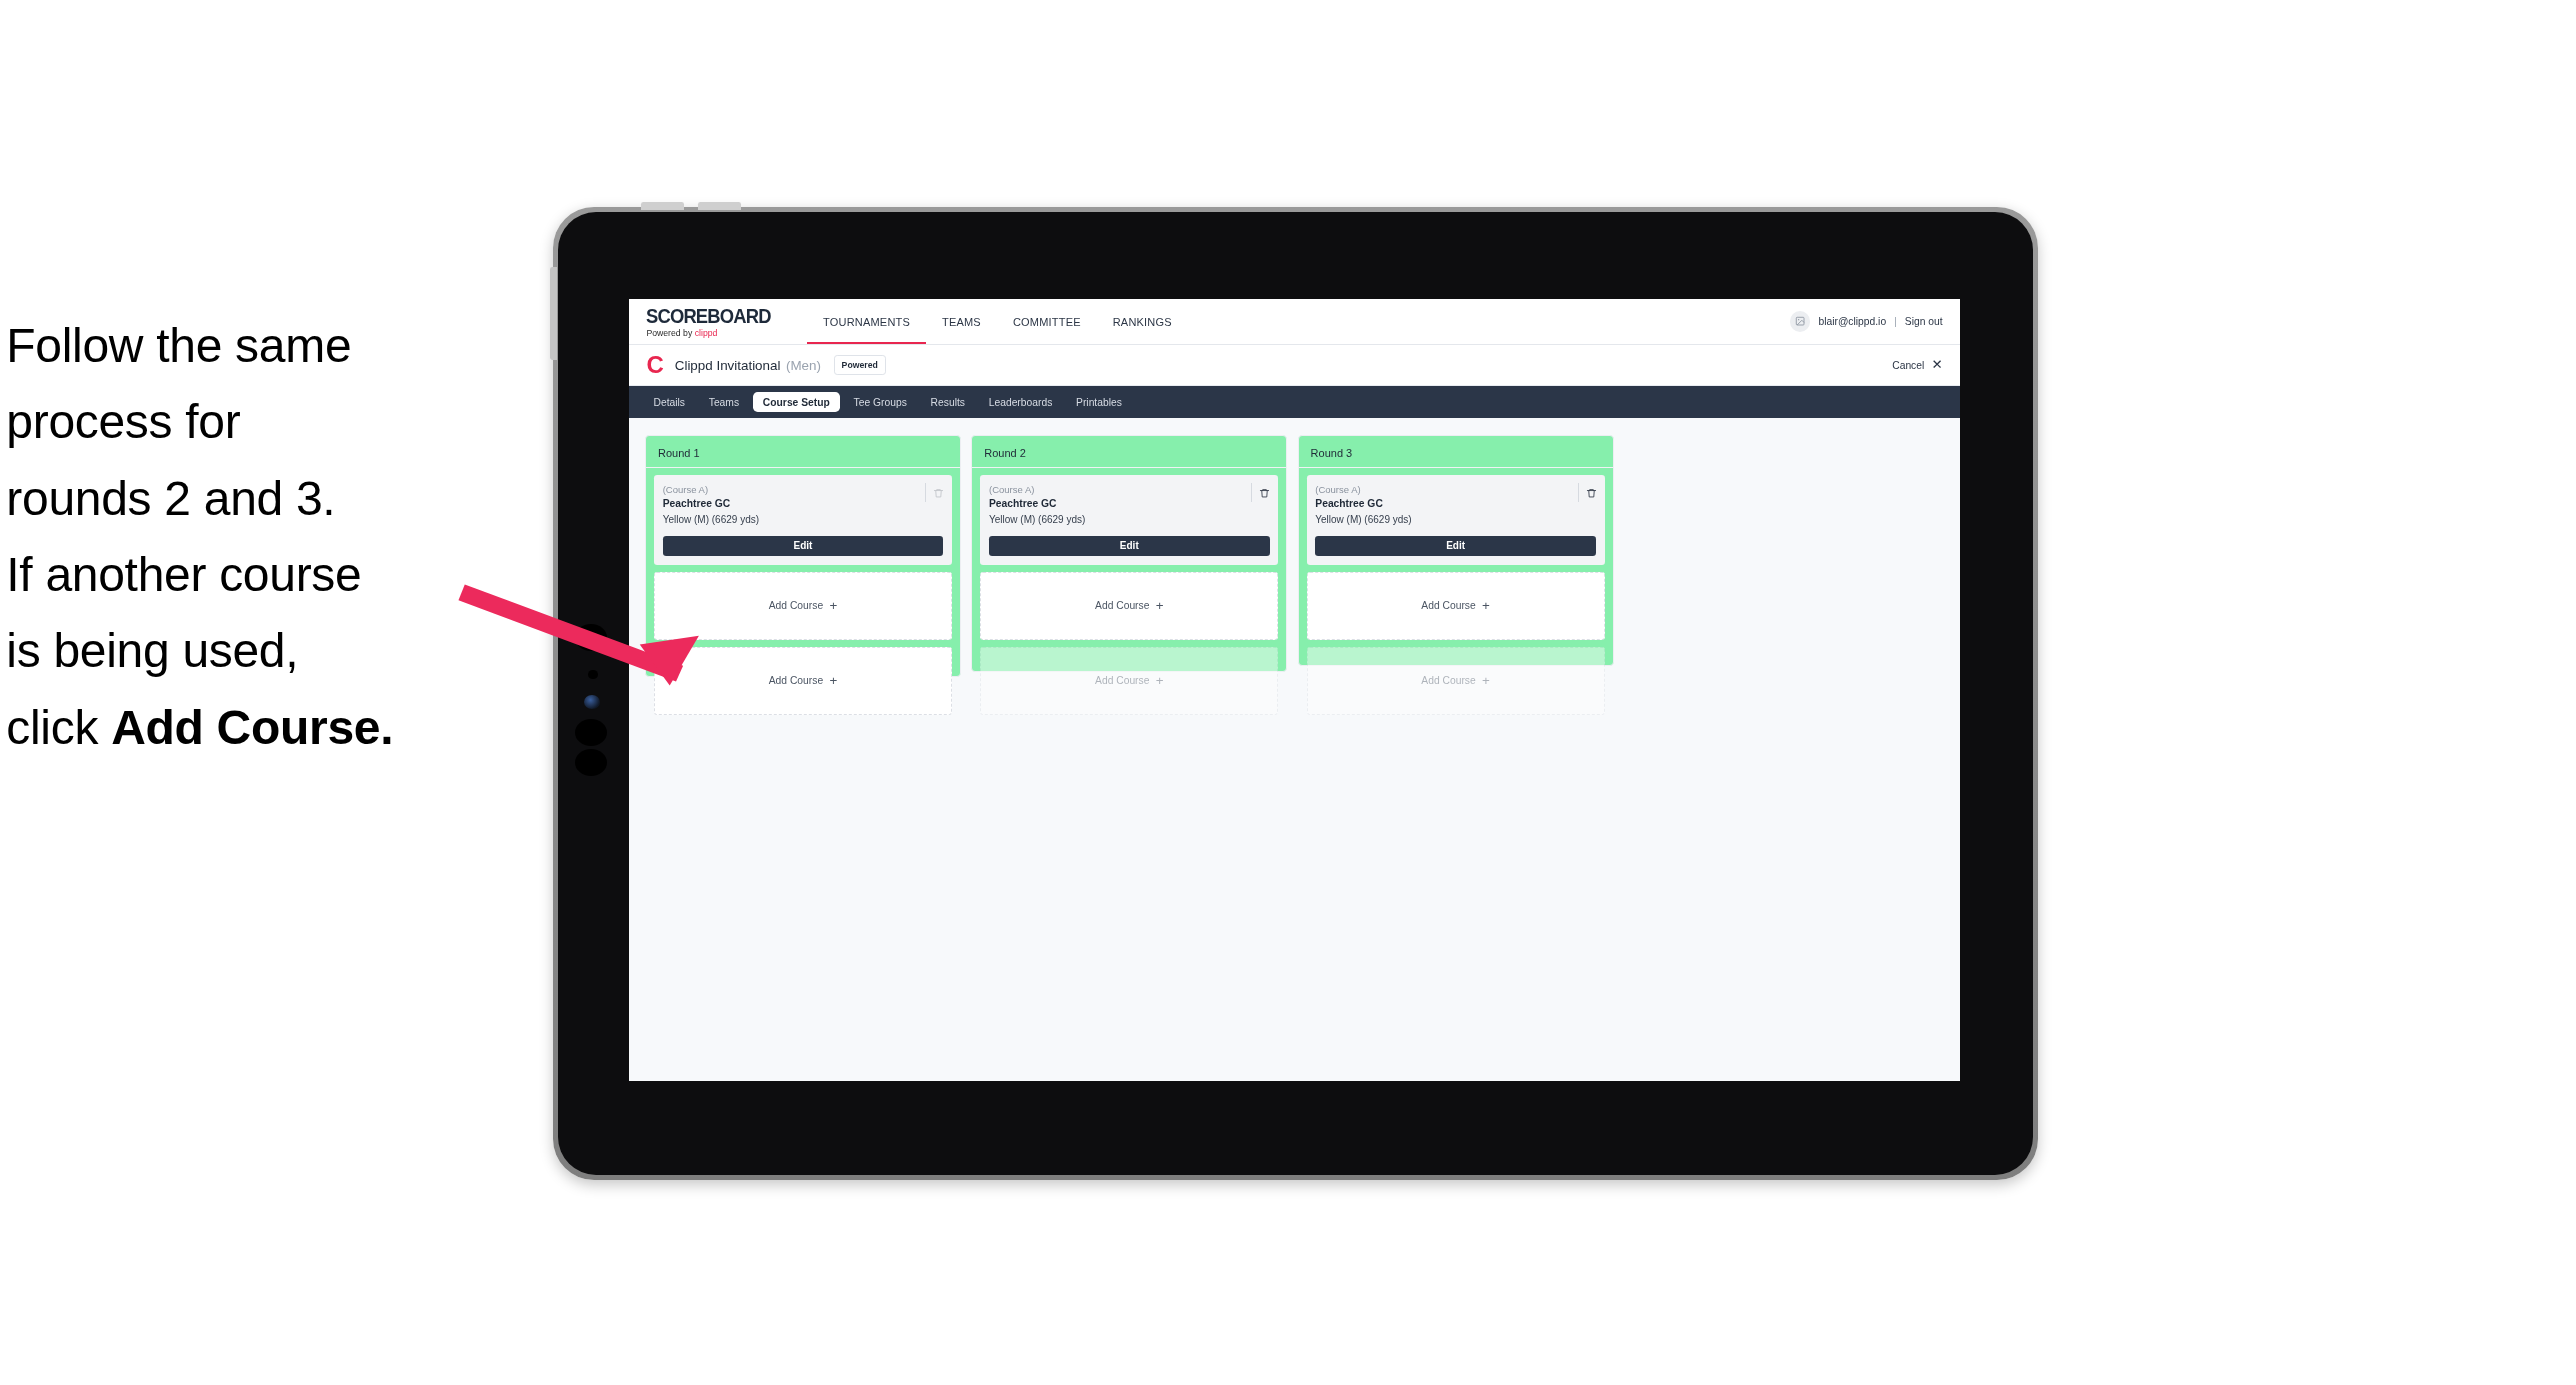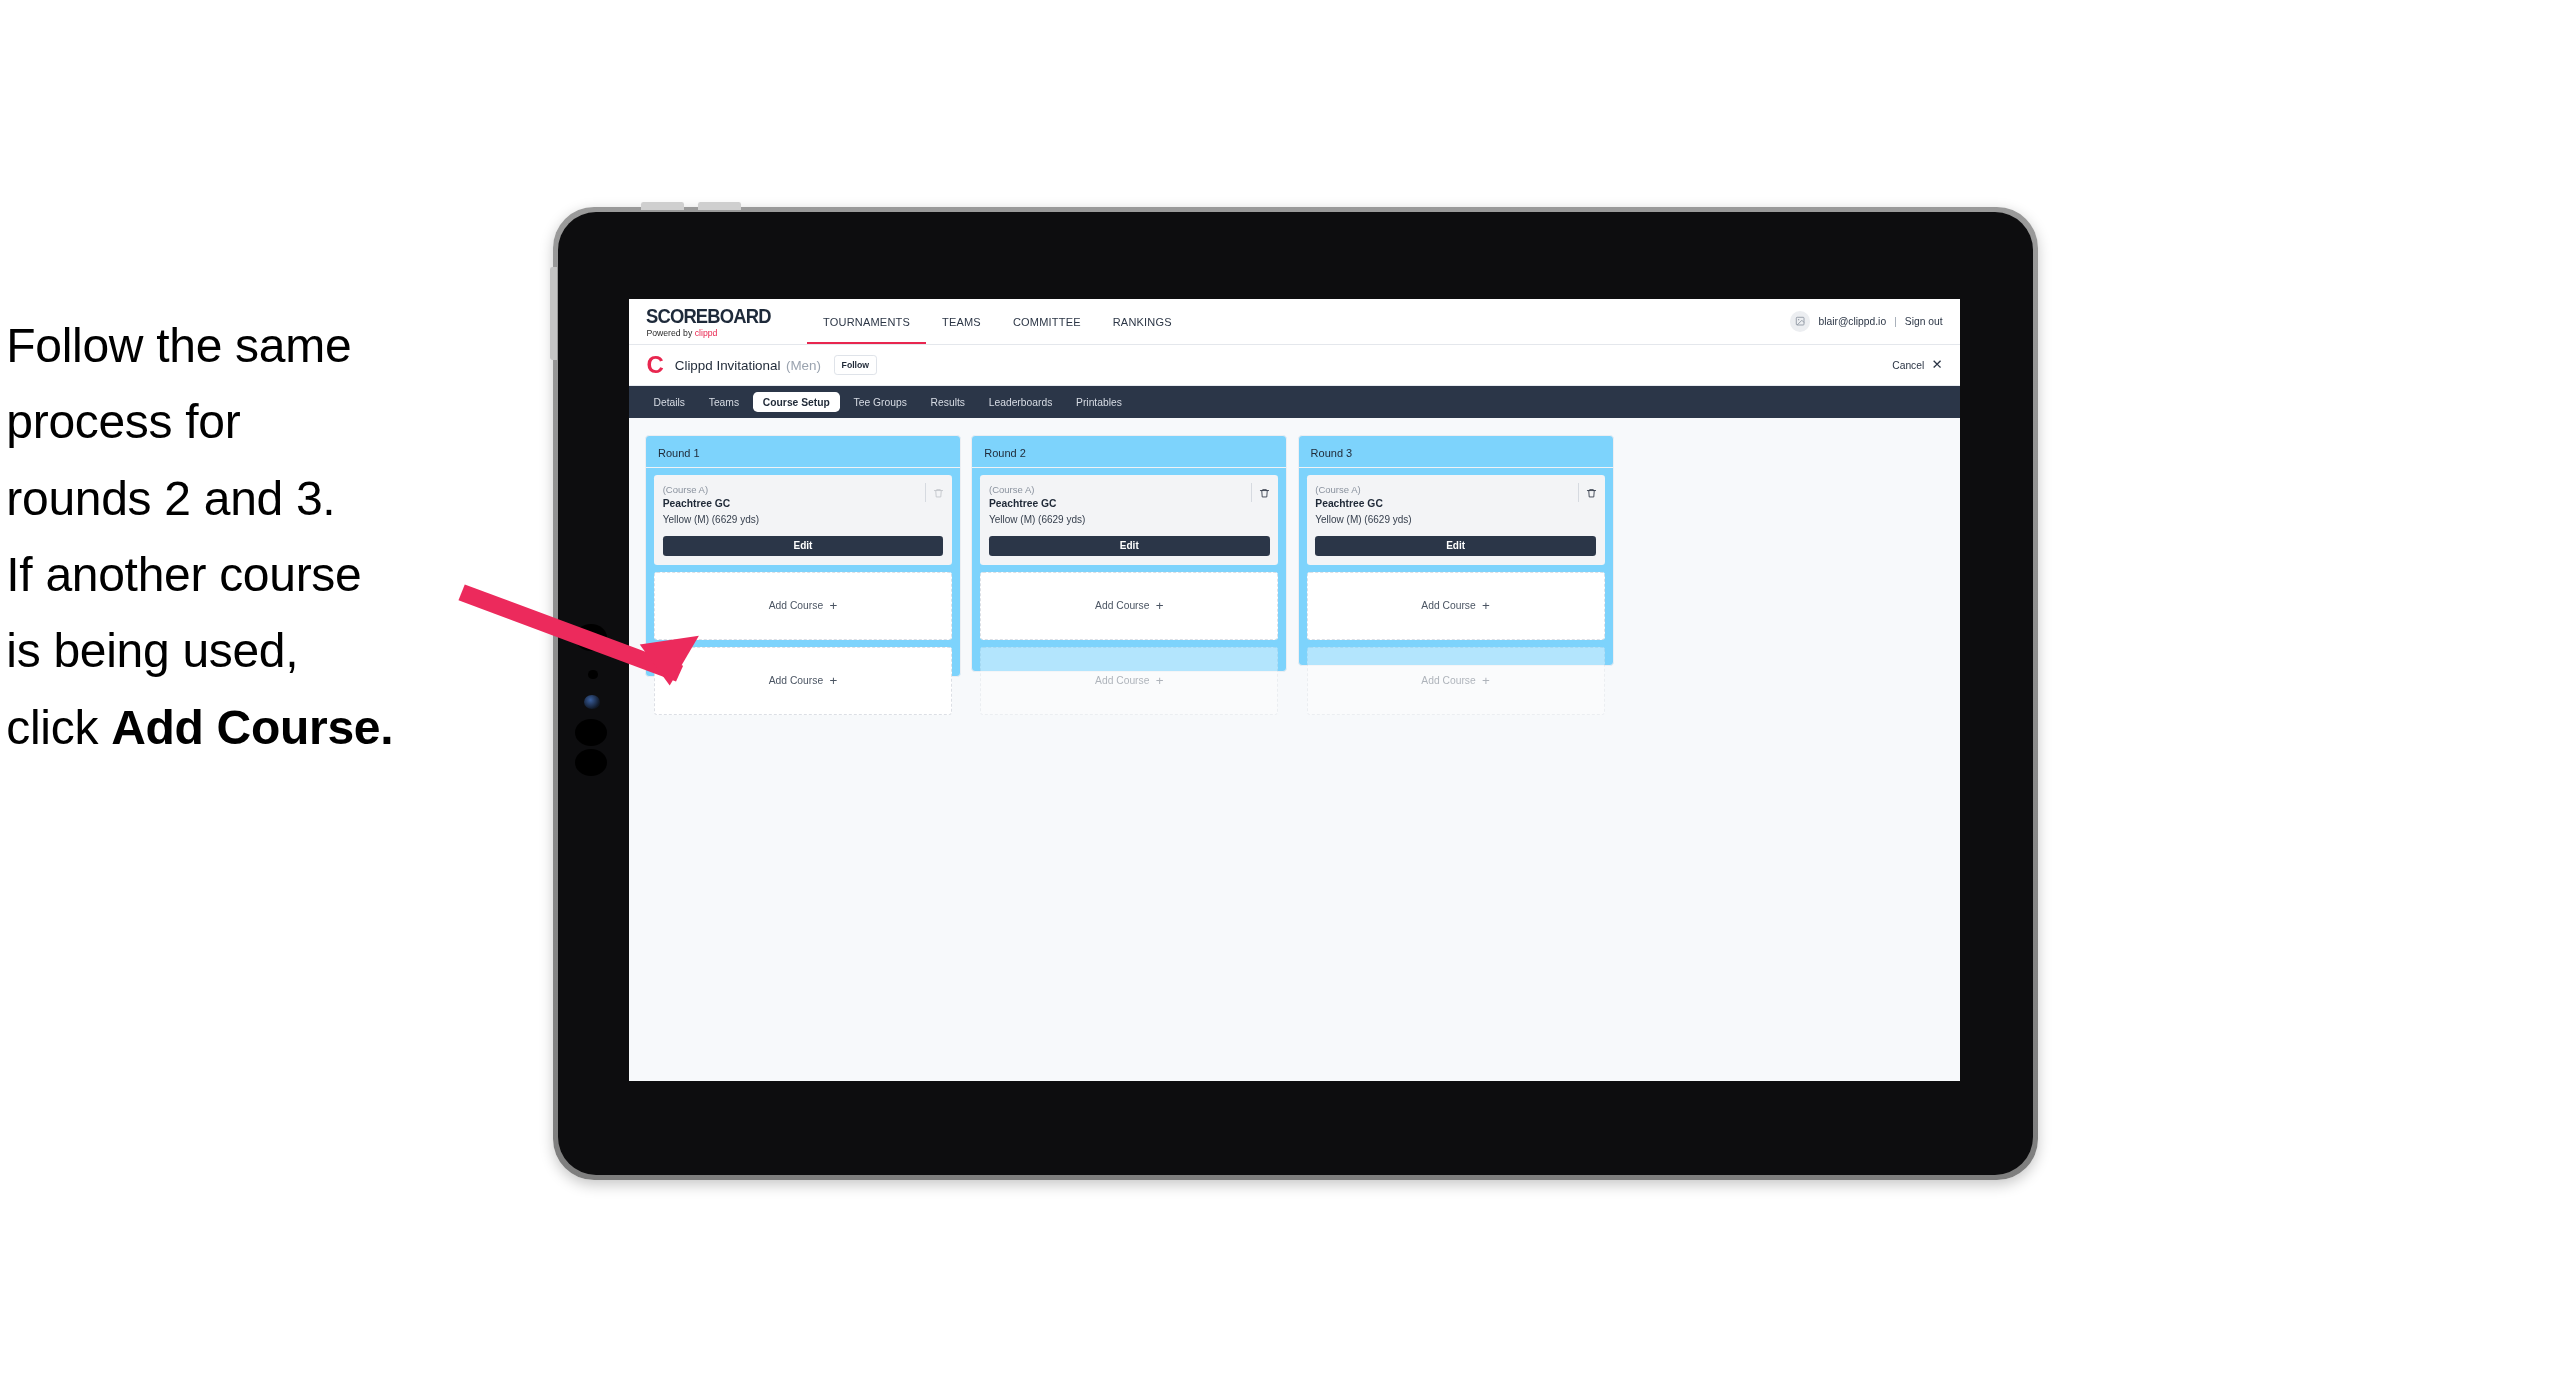--- a/index.html
+++ b/index.html
@@ -207,21 +207,21 @@
 
   
   .board {
     padding: 17.4px 16px;
     display: flex;
     gap: 10.3px;
     align-items: flex-start;
   }
   .round-col {
     width: 316px;
-    background: #7dd3fc;
+    background: #86efac;
     border: 0.8px solid #eceef2;
     border-radius: 4px;
     padding: 0 0 8px 0;
   }
   .round-col.r1 { height: 242px; }
   .round-col.r2 { height: 237px; }
   .round-col.r3 { height: 231px; }
 
   .round-head {
     padding: 10.3px 12px 8.7px 12px;
@@ -326,21 +326,21 @@
       <span>blair@clippd.io</span>
       <span class="sep-pipe">|</span>
       <span class="signout">Sign out</span>
     </div>
   </div>
 
   <div class="tourbar">
     <div class="tour-logo">C</div>
     <div class="tour-title">Clippd Invitational</div>
     <div class="tour-gender">(Men)</div>
-    <div class="tour-badge">Follow</div>
+    <div class="tour-badge">Powered</div>
     <div class="tour-right">
       <span>Cancel</span>
       <span class="x-glyph">✕</span>
     </div>
   </div>
 
   <div class="tabbar">
     <div class="tab">Details</div>
     <div class="tab">Teams</div>
     <div class="tab active">Course Setup</div>

